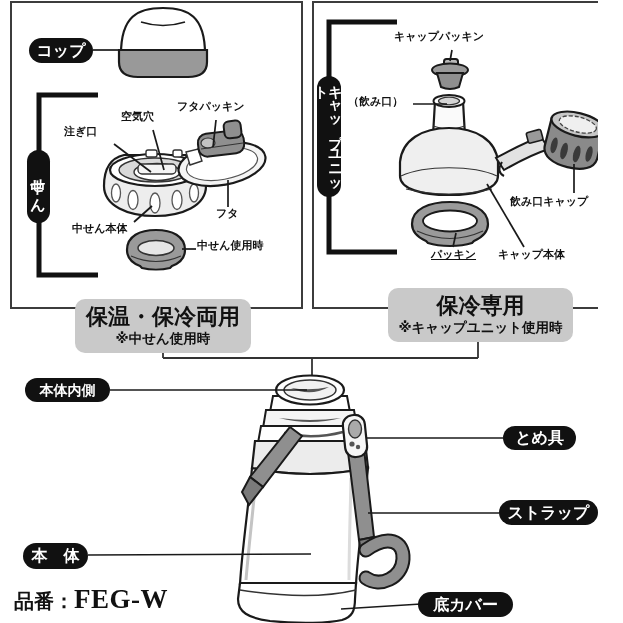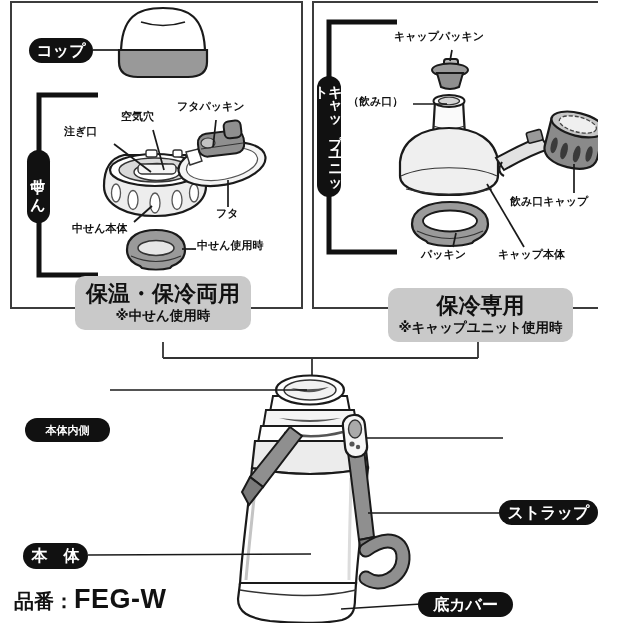--- a/index.html
+++ b/index.html
@@ -183,39 +183,40 @@
   </svg>
 
   <div class="pill" style="left:29px;top:38px;width:64px;height:25px;">コップ</div>
   <div class="vpill" style="left:27px;top:150px;width:23px;height:73px;font-size:15px;">中せん</div>
   <div class="lbl" style="left:64px;top:126px;">注ぎ口</div>
   <div class="lbl" style="left:121px;top:111px;">空気穴</div>
   <div class="lbl" style="left:177px;top:101px;">フタパッキン</div>
   <div class="lbl" style="left:216px;top:209px;font-family:Liberation Mono, monospace;">フタ</div>
   <div class="lbl" style="left:56px;top:223px;margin-left:16px;">中せん本体</div>
   <div class="lbl" style="left:197px;top:240px;">中せん使用時</div>
-  <div class="usage" style="left:75px;top:276px;width:176px;height:54px;">
+  <div class="usage" style="left:75px;top:299px;width:176px;height:54px;">
     <div class="title">保温・保冷両用</div>
     <div class="note">※中せん使用時</div>
   </div>
 
   <div class="vpill" style="left:317px;top:76px;width:24px;height:121px;font-size:14px;letter-spacing:0;">キャップユニット</div>
   <div class="lbl" style="left:394px;top:31px;">キャップパッキン</div>
   <div class="lbl" style="left:348px;top:96px;">（飲み口）</div>
   <div class="lbl" style="left:510px;top:196px;">飲み口キャップ</div>
-  <div class="lbl" style="left:421px;top:249px;">パッキン</div>
+  <div class="lbl" style="left:431px;top:249px;text-decoration:underline;">パッキン</div>
   <div class="lbl" style="left:498px;top:249px;">キャップ本体</div>
   <div class="usage" style="left:388px;top:288px;width:185px;height:54px;">
     <div class="title">保冷専用</div>
     <div class="note">※キャップユニット使用時</div>
   </div>
 
-  <div class="pill" style="left:25px;top:378px;width:85px;height:24px;font-size:11px;margin-top:40px;">本体内側</div>
+  <div class="pill" style="left:25px;top:378px;width:85px;height:24px;font-size:14px;">本体内側</div>
+  <div class="pill" style="left:503px;top:426px;width:73px;height:24px;">とめ具</div>
   <div class="pill" style="left:499px;top:500px;width:99px;height:25px;">ストラップ</div>
   <div class="pill" style="left:23px;top:543px;width:65px;height:26px;">本　体</div>
   <div class="pill" style="left:418px;top:592px;width:95px;height:25px;">底カバー</div>
 
-  <div class="product" style="left:14px;top:584px;">
+  <div class="product" style="left:14px;top:584px;font-family:Liberation Serif, serif;">
     <span class="prefix">品番：</span>
     <span class="code">FEG-W</span>
   </div>
 
 </div>
 
 </body></html>

